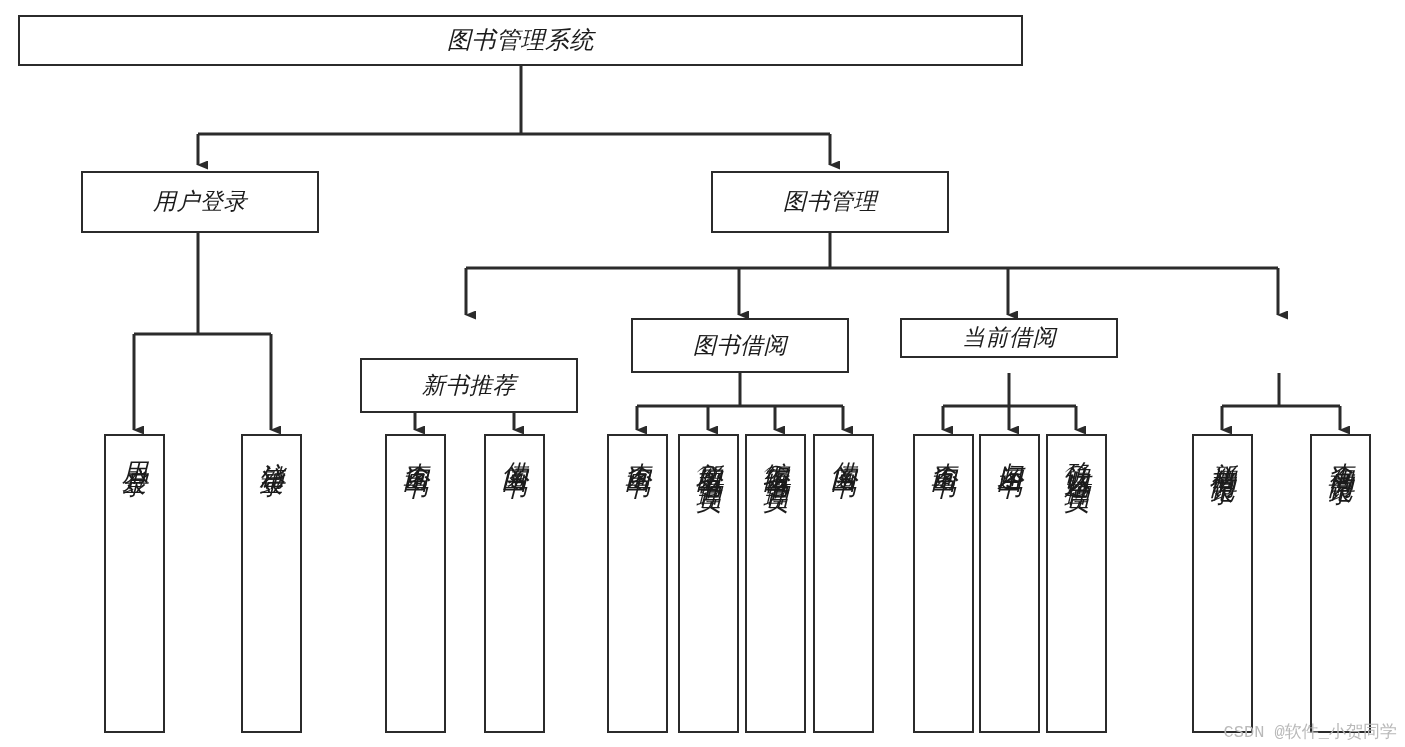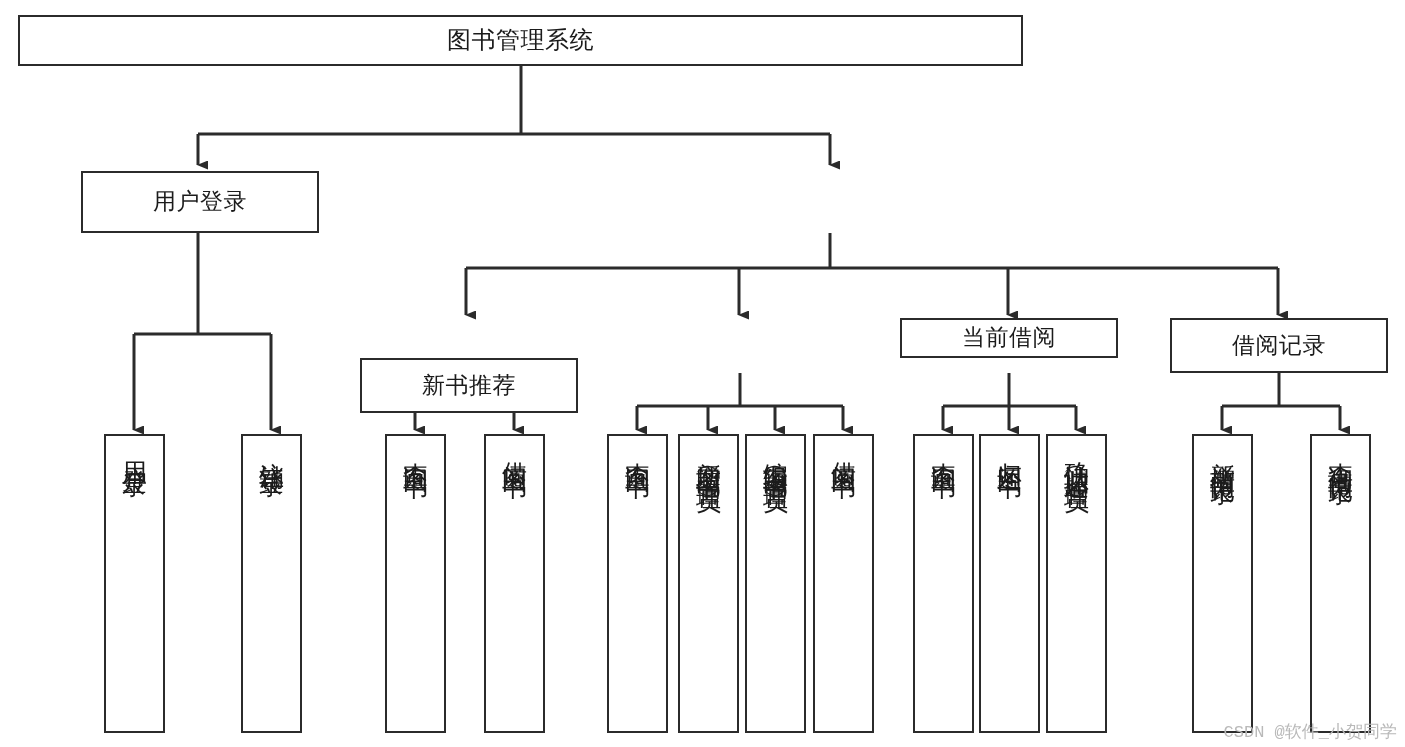--- a/index.html
+++ b/index.html
@@ -29,20 +29,21 @@
   .node {
     position: absolute;
     box-sizing: border-box;
     background: #ffffff;
     border: 2.5px solid #2b2b2b;
     display: flex;
     align-items: center;
     justify-content: center;
     color: #1b1b1b;
     z-index: 2;
+    font-style: italic;
   }
   .node-label {
     display: block;
     text-align: center;
     line-height: 1.18;
     color: #1b1b1b;
   }
   
   .node.horiz .node-label {
     font-size: 23px;
@@ -131,30 +132,33 @@
     </g>
   </svg>
 
   <div class="node horiz root" style="left:18px; top:15px; width:1005px; height:51px;">
     <span class="node-label">图书管理系统</span>
   </div>
 
   <div class="node horiz" style="left:81px; top:171px; width:238px; height:62px;">
     <span class="node-label">用户登录</span>
   </div>
+  <div class="node horiz" style="left:711px; top:171px; width:238px; height:62px;">
+    <span class="node-label">图书管理</span>
+  </div>
 
   <div class="node horiz" style="left:360px; top:318px; width:218px; height:55px;margin-top:40px;">
     <span class="node-label">新书推荐</span>
   </div>
+  <div class="node horiz" style="left:631px; top:318px; width:218px; height:55px;">
+    <span class="node-label">图书借阅</span>
+  </div>
   <div class="node horiz" style="left:900px; top:318px; width:218px; height:40px;">
     <span class="node-label">当前借阅</span>
   </div>
-  <div class="node horiz" style="left:1170px; top:318px; width:218px; height:55px;">
-    <span class="node-label">借阅记录</span>
-  </div>
 
   <div class="node vert" style="left:104px; top:434px; width:61px; height:299px;">
     <span class="node-label">用户登录</span>
   </div>
   <div class="node vert" style="left:241px; top:434px; width:61px; height:299px;">
     <span class="node-label">注销登录</span>
   </div>
 
   <div class="node vert" style="left:385px; top:434px; width:61px; height:299px;">
     <span class="node-label">查询图书</span>

